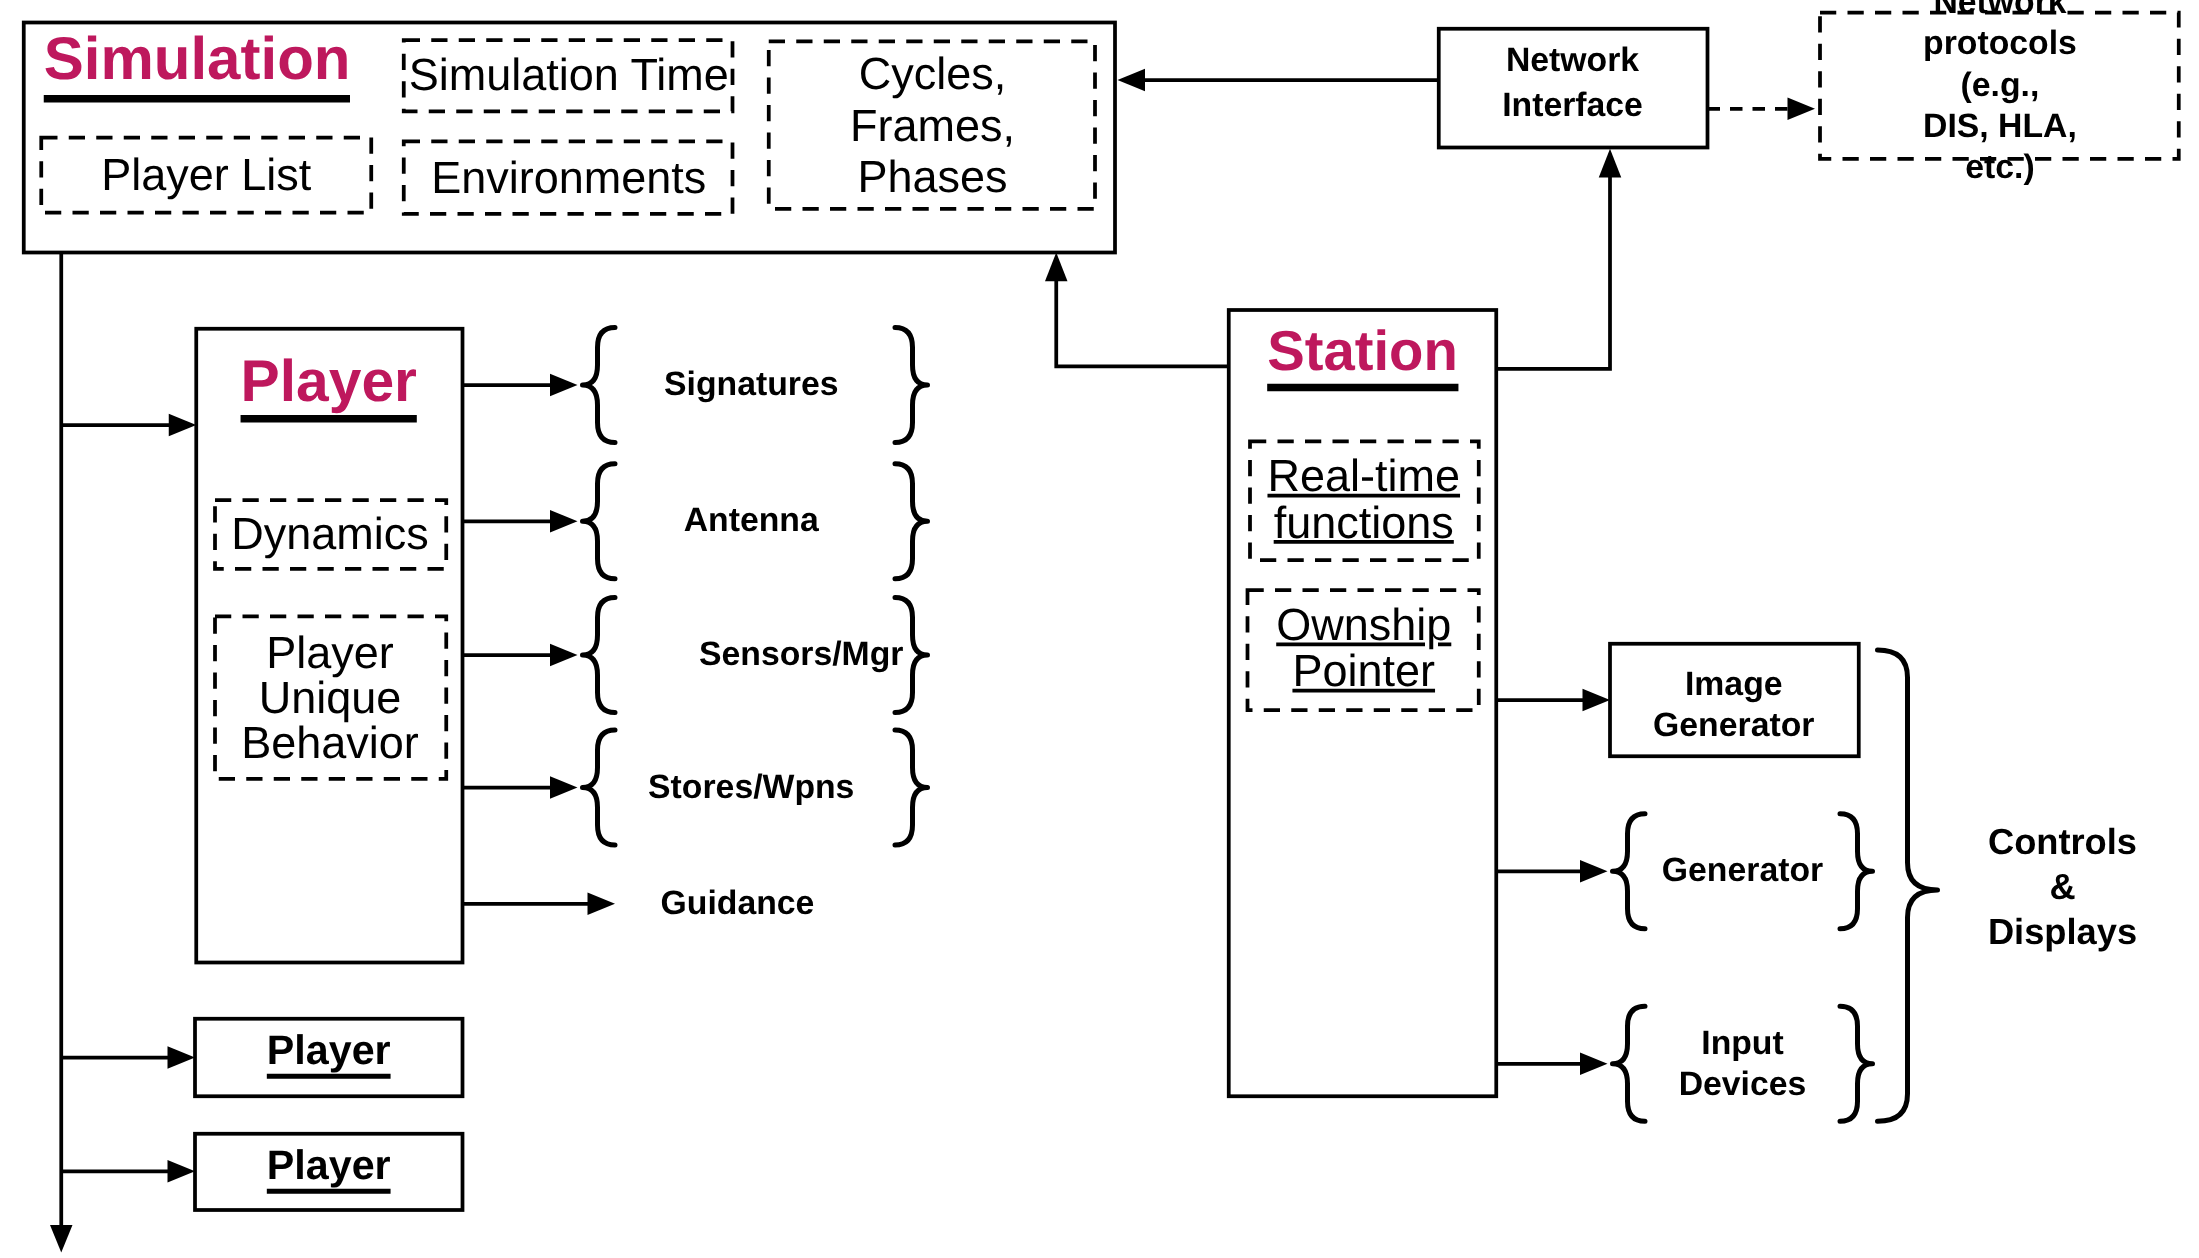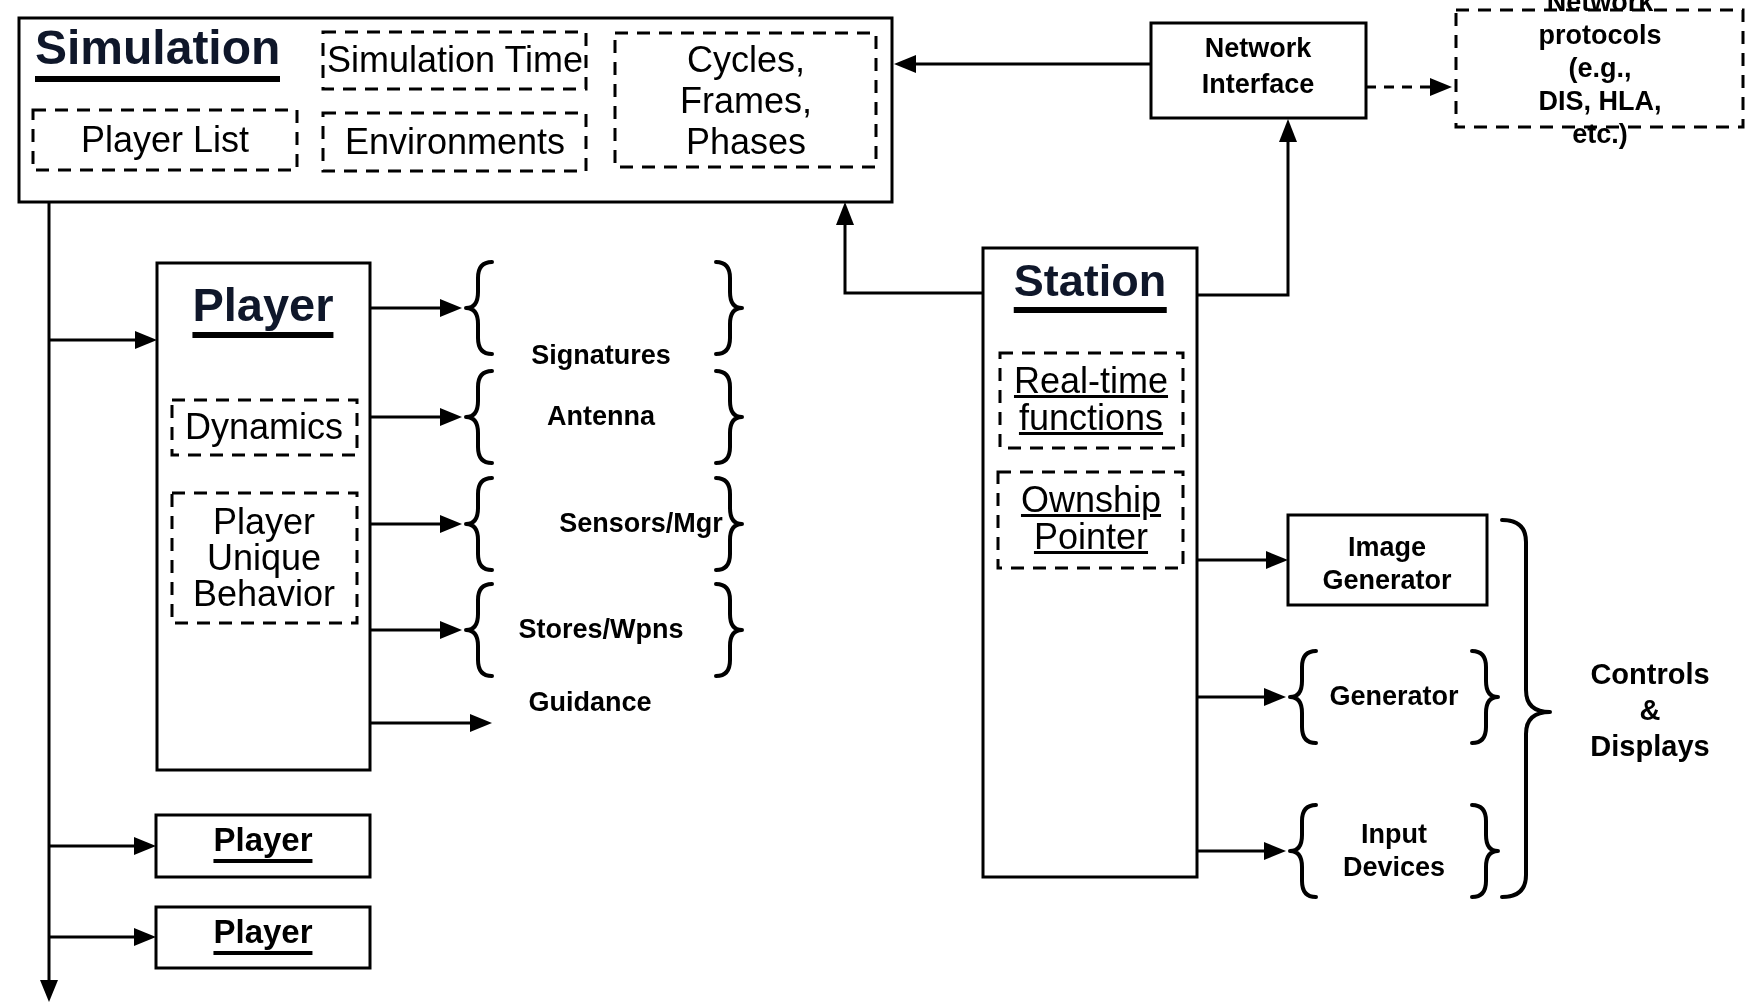--- a/index.html
+++ b/index.html
@@ -23,21 +23,21 @@
   .t-reg{font-size:36px;font-weight:400;}
   .t-bold{font-size:27px;font-weight:700;}
   .lh33{line-height:33px;}
   .lh36{line-height:36px;}
   .lh37{line-height:37px;text-decoration:underline;}
   .lh41{line-height:41px;}
   .title{
     position:absolute;
     font-weight:700;
     white-space:nowrap;
-    color:#0f172a;
+    color:#be185d;
     border-bottom:6px solid #000000;
     padding-bottom:4px;
     line-height:1;
   }
   .title-sim{left:35px;top:24px;font-size:48px;}
   .title-player{left:263px;top:281px;font-size:47px;transform:translateX(-50%);}
   .title-station{left:1090px;top:258px;font-size:45px;transform:translateX(-50%);}
   .title-small{
     position:absolute;
     font-weight:700;font-size:33px;line-height:1;
@@ -153,25 +153,25 @@
   <div class="label t-bold lh36" style="left:1258px;top:66px;">Network
 Interface</div>
   <div class="label t-bold lh33" style="left:1600px;top:68px;">Network
 protocols (e.g.,
 DIS, HLA, etc.)</div>
 
   <div class="label t-reg" style="left:264px;top:427px;">Dynamics</div>
   <div class="label t-reg lh36" style="left:264px;top:558px;">Player
 Unique
 Behavior</div>
-  <div class="label t-bold" style="left:601px;top:308px;margin-top:48px;">Signatures</div>
+  <div class="label t-bold" style="left:601px;top:308px;">Signatures</div>
   <div class="label t-bold" style="left:601px;top:417px;">Antenna</div>
   <div class="label t-bold" style="left:601px;top:524px;margin-left:40px;">Sensors/Mgr</div>
   <div class="label t-bold" style="left:601px;top:630px;">Stores/Wpns</div>
-  <div class="label t-bold" style="left:590px;top:703px;">Guidance</div>
+  <div class="label t-bold" style="left:590px;top:723px;">Guidance</div>
 
   <div class="label t-reg lh37" style="left:1091px;top:399px;">Real-time
 functions</div>
   <div class="label t-reg lh37" style="left:1091px;top:518px;">Ownship
 Pointer</div>
   <div class="label t-bold lh33" style="left:1387px;top:564px;">Image
 Generator</div>
   <div class="label t-bold" style="left:1394px;top:697px;">Generator</div>
   <div class="label t-bold lh33" style="left:1394px;top:851px;">Input
 Devices</div>

